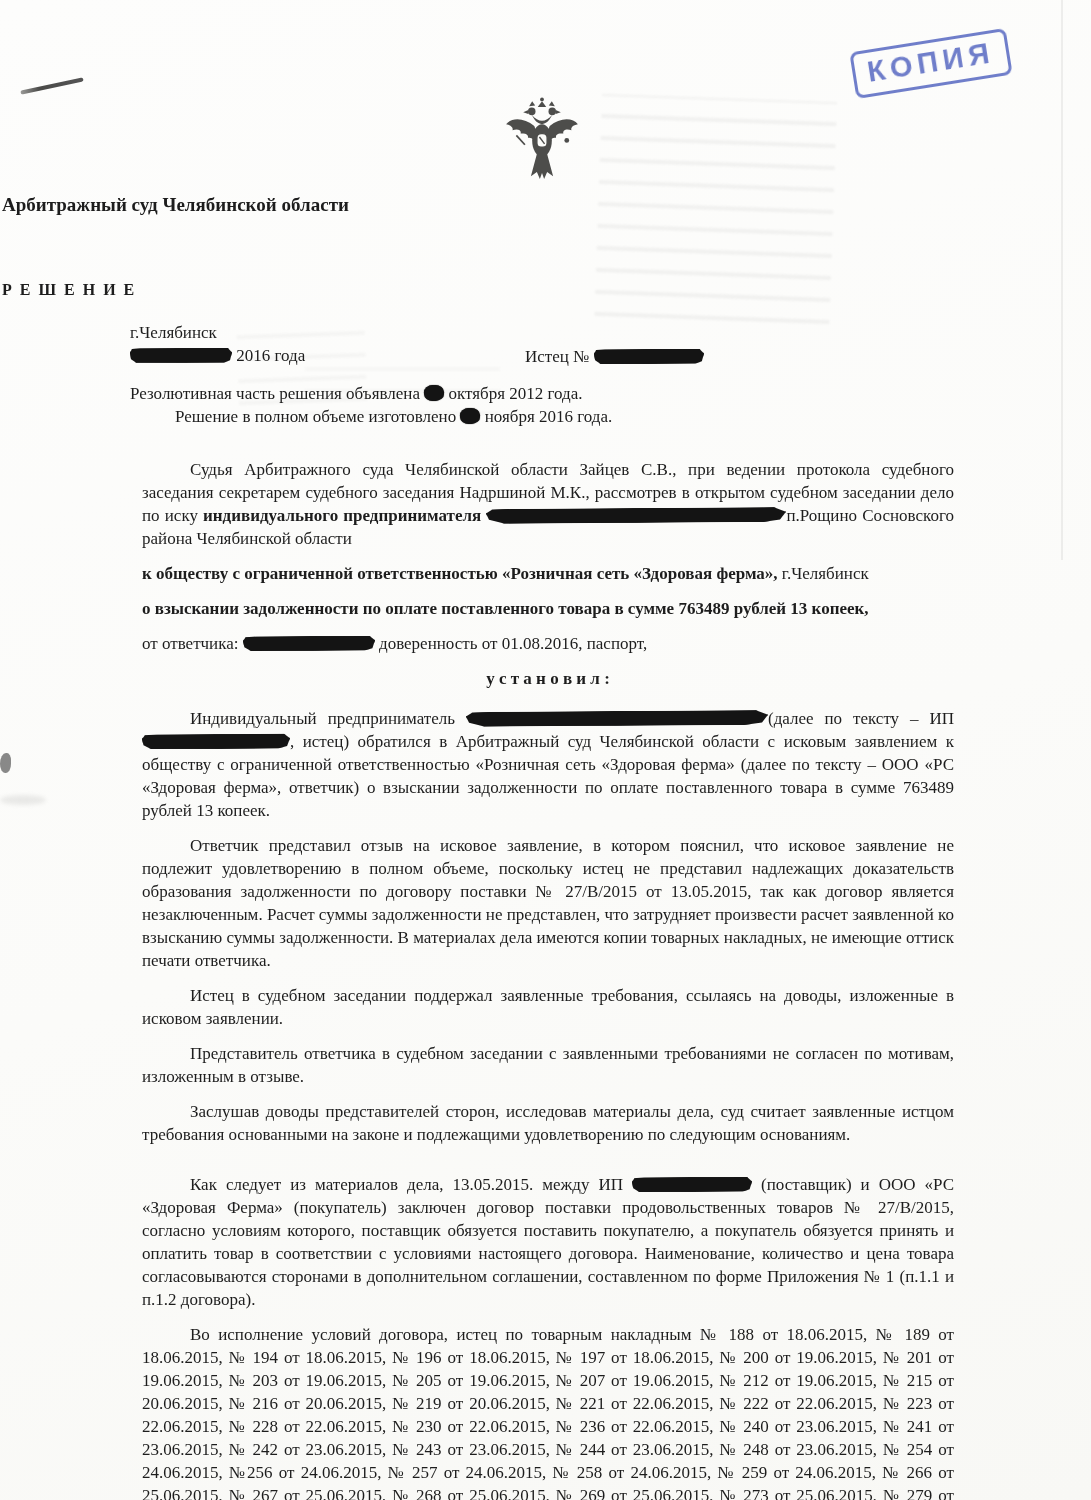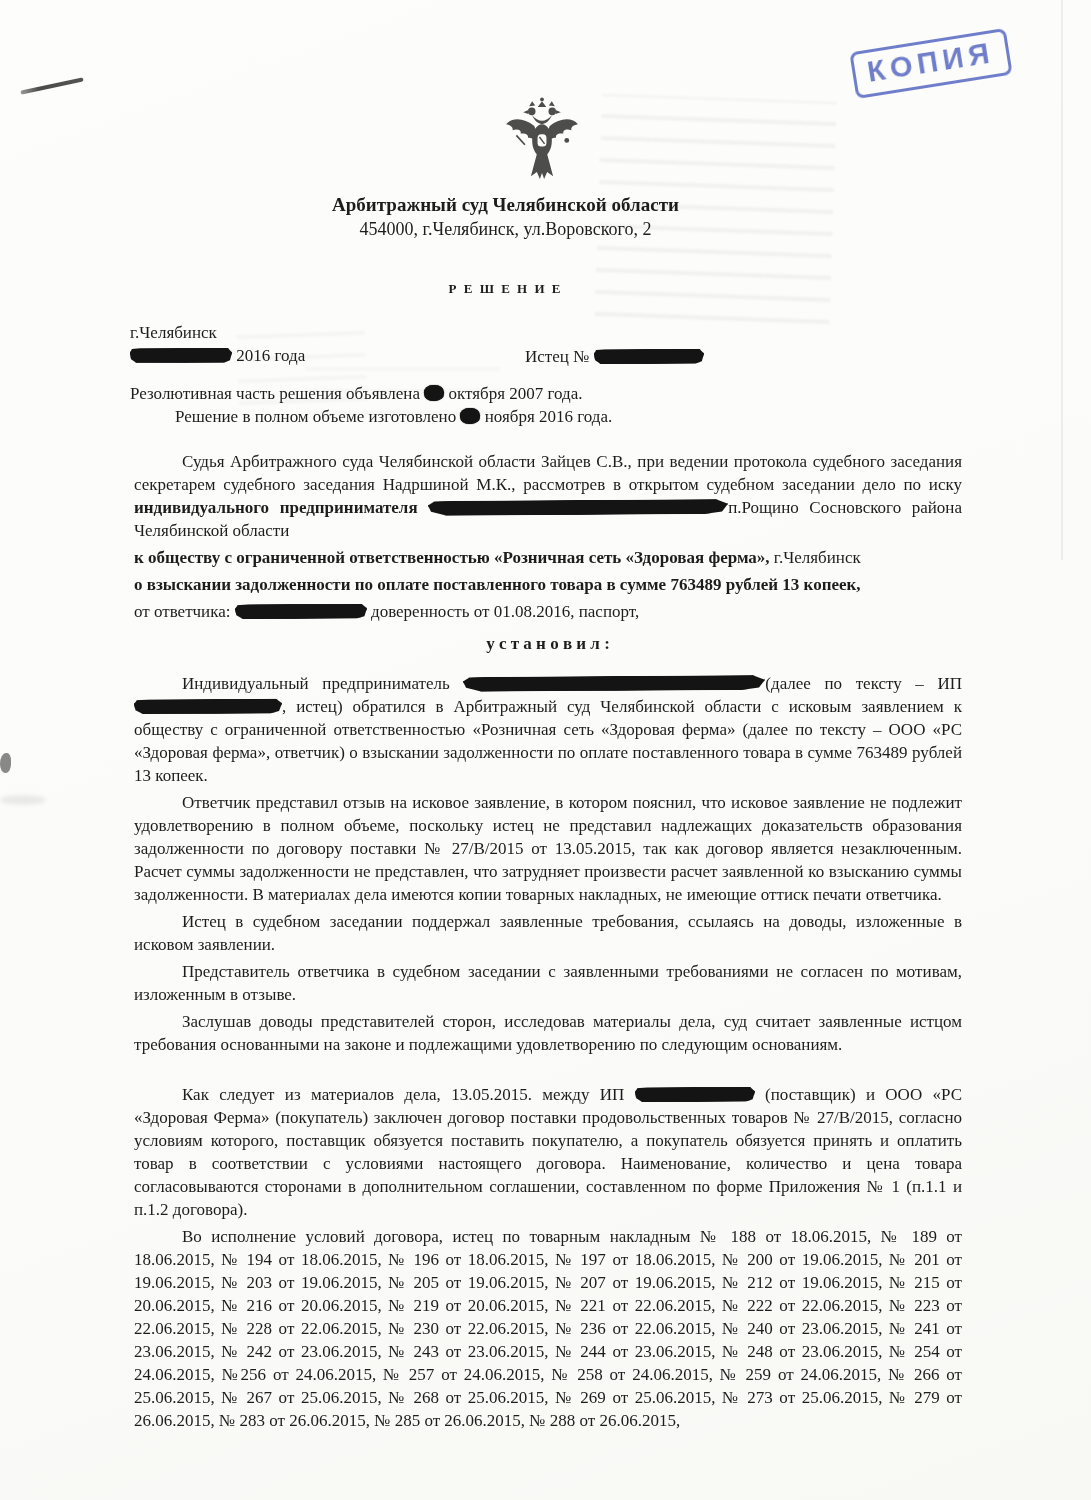--- a/index.html
+++ b/index.html
@@ -43,25 +43,25 @@
     position:absolute;left:0;top:753px;width:11px;height:20px;
     background:#2c2c2c;border-radius:60% 40% 50% 50%;opacity:.55;filter:blur(.5px);
   }
   .smudge-light{
     position:absolute;left:0;top:795px;width:46px;height:10px;
     background:#8a8a88;border-radius:50%;opacity:.16;filter:blur(2px);
   }
   
   .emblem{position:absolute;left:499px;top:96px;width:86px;height:94px;}
   
-  .hdr{position:absolute;left:8px;width:995px;text-align:center;}
+  .hdr{position:absolute;left:2px;width:995px;}
   .court-name{top:194px;font-weight:bold;font-size:19px;}
   .court-address{top:219px;font-size:18px;}
   .in-name{top:257px;font-weight:bold;font-size:19px;}
-  .decision-title{top:281px;font-weight:bold;font-size:13px;letter-spacing:2px;}
+  .decision-title{top:281px;font-weight:bold;font-size:16px;letter-spacing:2px;}
   
   .case-abs{position:absolute;font-size:17px;}
   .city-line{left:130px;top:323px;}
   .date-line{left:130px;top:346px;}
   .case-no-line{left:525px;top:347px;}
   .res-line1{left:130px;top:384px;}
   .res-line2{left:130px;top:407px;margin-left:45px;}
   
   .redact{
     display:inline-block;height:15px;background:#141414;
@@ -69,21 +69,21 @@
     clip-path:polygon(0% 30%,2% 5%,10% 0%,96% 2%,100% 32%,98% 84%,92% 100%,6% 97%,1% 72%);
     transform:rotate(-.4deg);
     box-shadow:0 0 1px #000;
   }
   .redact.small{height:16px;border-radius:45%;clip-path:none;}
   
   .doc-body{
     position:absolute;left:130px;top:446px;width:836px;
     font-size:17px;line-height:23px;text-align:justify;
   }
-  .doc-body p{margin:4px;}
+  .doc-body p{margin:12px;}
   .doc-body p.indent{text-indent:48px;}
   .doc-body p.heading{
     text-align:center;font-weight:bold;text-indent:0;
     margin:9px 0 17px;
   }
   .doc-body p.gap{margin-top:27px;}
   .b{font-weight:bold;}
 </style>
 </head>
 <body>
@@ -119,39 +119,38 @@
       <path d="M59 35 C71 25 86 25 92 33 C86 34 83.5 37 84.5 40 C78 38 74 40 75 44 C69 43 65.5 45 66.5 49 C61.5 49 58.5 51 59.5 55 C56 56 54 58 55 61 L51 57 Z" stroke="none"></path>
       <path d="M44 68 L37 94 L44 89 L47.5 97 L50 90 L52.5 97 L56 89 L63 94 L56 68 Z" stroke="none"></path>
       <path d="M20 46 L30 57" stroke-width="2" fill="none"></path>
       <circle cx="79" cy="52" r="2.8" stroke="none"></circle>
       <rect x="44" y="44" width="12" height="16" rx="5" fill="#fbfbf9" stroke-width="1.6"></rect>
       <path d="M47 48 L53 56" stroke-width="1.6" fill="none"></path>
     </g>
   </svg>
 
   <div class="hdr court-name">Арбитражный суд Челябинской области</div>
-  <div class="hdr court-address">454000, г.Челябинск, ул.Воровского, 2</div>
   <div class="hdr decision-title">Р Е Ш Е Н И Е</div>
 
   <div class="case-abs city-line">г.Челябинск</div>
 
   <div class="case-abs date-line">
     <span class="redact" style="width:102px"></span>
     <span>2016 года</span>
   </div>
 
   <div class="case-abs case-no-line">
     <span>Истец №</span>
     <span class="redact" style="width:110px"></span>
   </div>
 
   <div class="case-abs res-line1">
     <span>Резолютивная часть решения объявлена</span>
     <span class="redact small" style="width:20px"></span>
-    <span>октября 2007 года.</span>
+    <span>октября 2012 года.</span>
   </div>
 
   <div class="case-abs res-line2">
     <span>Решение в полном объеме изготовлено</span>
     <span class="redact small" style="width:20px"></span>
     <span>ноября 2016 года.</span>
   </div>
 
   <div class="doc-body">
       <p class="indent"><span>Судья Арбитражного суда Челябинской области Зайцев С.В., при ведении протокола судебного заседания секретарем судебного заседания Надршиной М.К., рассмотрев в открытом судебном заседании дело по иску </span><span class="b">индивидуального предпринимателя </span><span class="redact" style="width: 300px;"></span><span>п.Рощино Сосновского района Челябинской области</span></p>

